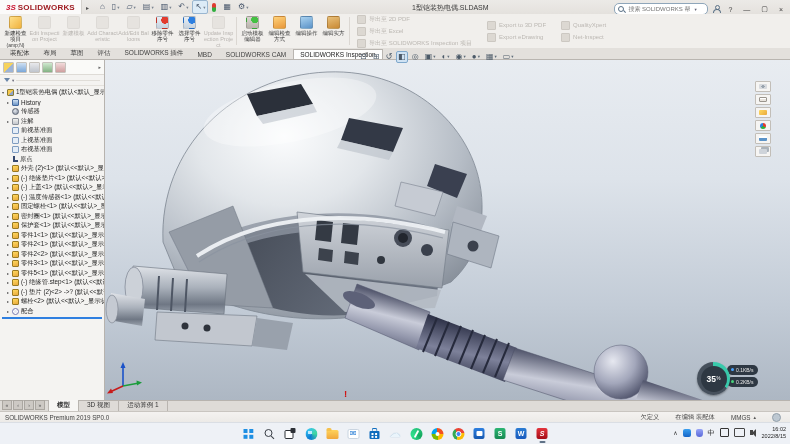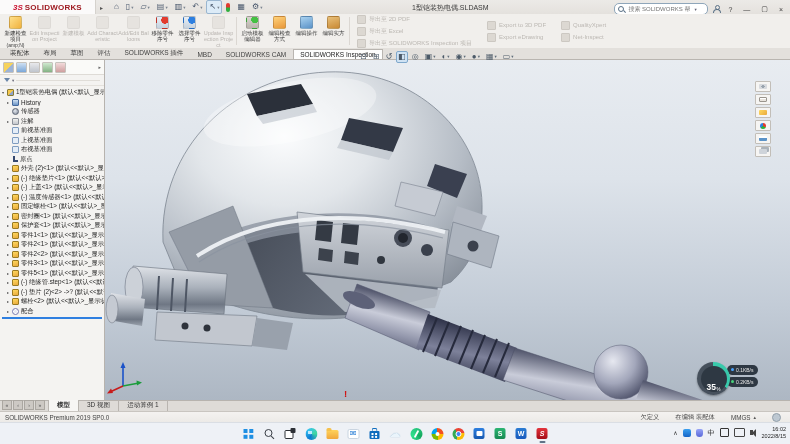--- a/index.html
+++ b/index.html
@@ -2,21 +2,21 @@
 <html><head>
 <meta charset="utf-8">
 <style>
   html,body{margin:0;padding:0}
   body{width:790px;height:444px;position:relative;overflow:hidden;background:#fff;
        font-family:"Liberation Sans","DejaVu Sans",sans-serif;-webkit-font-smoothing:antialiased}
   .abs{position:absolute}
 
   
   #titlebar{left:0;top:0;width:790px;height:14px;background:linear-gradient(#eceae7,#e4e1dd);display:flex;align-items:center}
-  #logo{height:14px;background:#fbfafa;display:flex;align-items:center;padding:0 13px;border-right:1px solid #d5d2cd}
+  #logo{height:14px;background:#fbfafa;display:flex;align-items:center;padding:0 6px;border-right:1px solid #d5d2cd}
   .logo-mark{color:#c8102e;font-style:italic;font-weight:bold;font-size:8px}
   .logo-text{color:#9e1a20;font-weight:bold;font-size:8px;margin-left:2px;letter-spacing:.2px}
   .logo-fly{font-size:6px;color:#555;margin-left:4px}
   .qat-row{display:flex;margin-left:8px;gap:1px;align-items:center}
   .qat{height:12px;display:flex;align-items:center;padding:0 2px;color:#47566b;border:1px solid transparent}
   .qat .g{font-style:normal;font-weight:normal;font-size:8px;line-height:8px}
   .qat .c{font-style:normal;font-size:4.5px;color:#7b8591;margin-left:1px}
   .qat.pressed{border-color:#9ab6d0;background:#dcebf7;border-radius:2px}
   .tl{width:4px;height:9px;border-radius:2px;background:linear-gradient(#e03b30 0 45%,#2fae3e 55% 100%);display:block}
   #doc-title{left:412px;top:3px;font-size:7px;color:#3a3a3a}
@@ -112,21 +112,21 @@
   .tp-prop i{background:#cfd4da;box-shadow:2px -2px 0 #aab2ba}
 
   
   #triad{left:106px;top:358px;z-index:6}
   
   #warn{left:344px;top:388px;color:#cf1616;font-weight:bold;font-size:9.5px;z-index:6}
 
   
   #netwidget{left:697px;top:362px;width:66px;height:34px;z-index:6}
   .ring{position:absolute;left:0;top:0;width:33px;height:33px;border-radius:50%;background:conic-gradient(#38c9ab 0 126deg,#46505c 126deg 360deg);display:flex;align-items:center;justify-content:center;box-shadow:0 1px 2px rgba(0,0,0,.35)}
-  .ring-in{width:26px;height:26px;border-radius:50%;background:#2e3843;color:#fff;display:flex;align-items:flex-end;justify-content:center;font-size:8.5px;font-weight:bold}
+  .ring-in{width:26px;height:26px;border-radius:50%;background:#2e3843;color:#fff;display:flex;align-items:center;justify-content:center;font-size:8.5px;font-weight:bold}
   .ring-in i{font-style:normal;font-size:4.5px;font-weight:normal;margin-left:.5px}
   .pill{position:absolute;left:30px;height:9.5px;background:#2e3843;border-radius:5px;color:#e8e8e8;font-size:5px;display:flex;align-items:center;padding:0 4px;gap:2px;white-space:nowrap}
   .pill.up{top:3px}.pill.down{top:15px}
   .dot{width:3px;height:3px;border-radius:50%;flex:none}
   .dot.b{background:#4aa3ff}.dot.g{background:#49d17c}
 
   
   #modeltabs{left:0;top:400px;width:790px;height:11px;background:#dedbd7;border-top:1px solid #b7b3ae;display:flex;align-items:flex-end;font-size:6.5px;box-sizing:border-box}
   .mnav{display:flex;gap:1px;padding:0 3px 1px 2px}
   .mnav span{width:8px;height:8px;background:#cdc9c4;border:1px solid #aba7a1;color:#555;font-size:5px;display:flex;align-items:center;justify-content:center}

